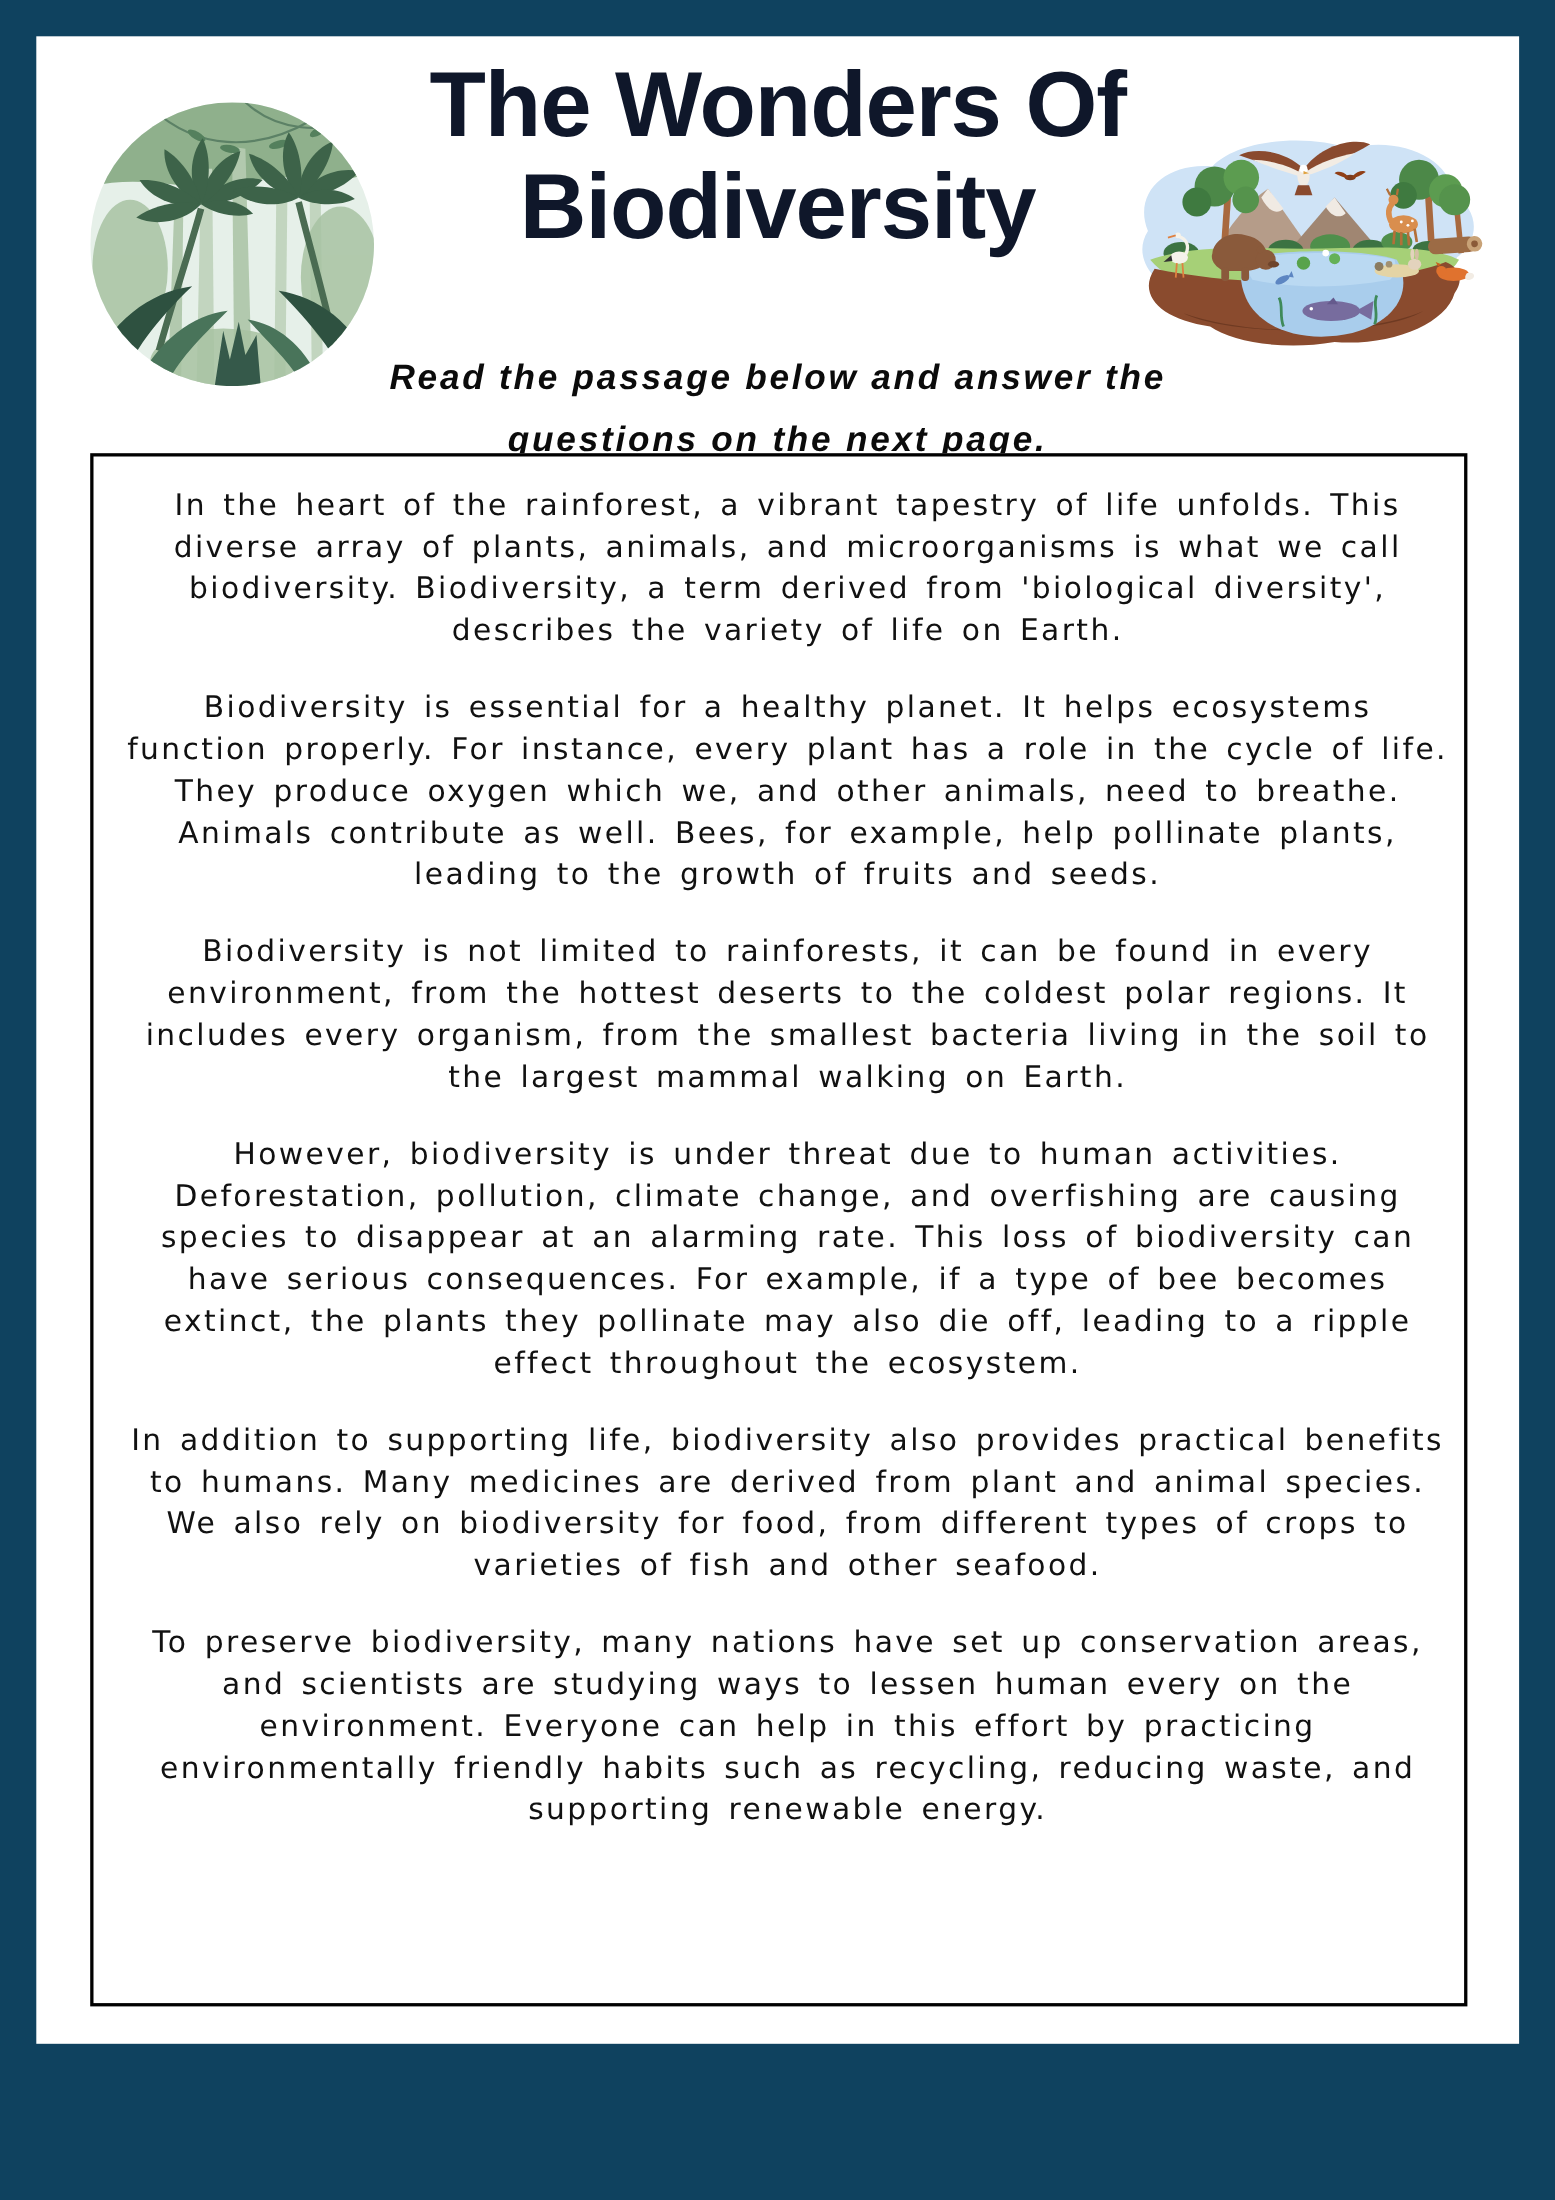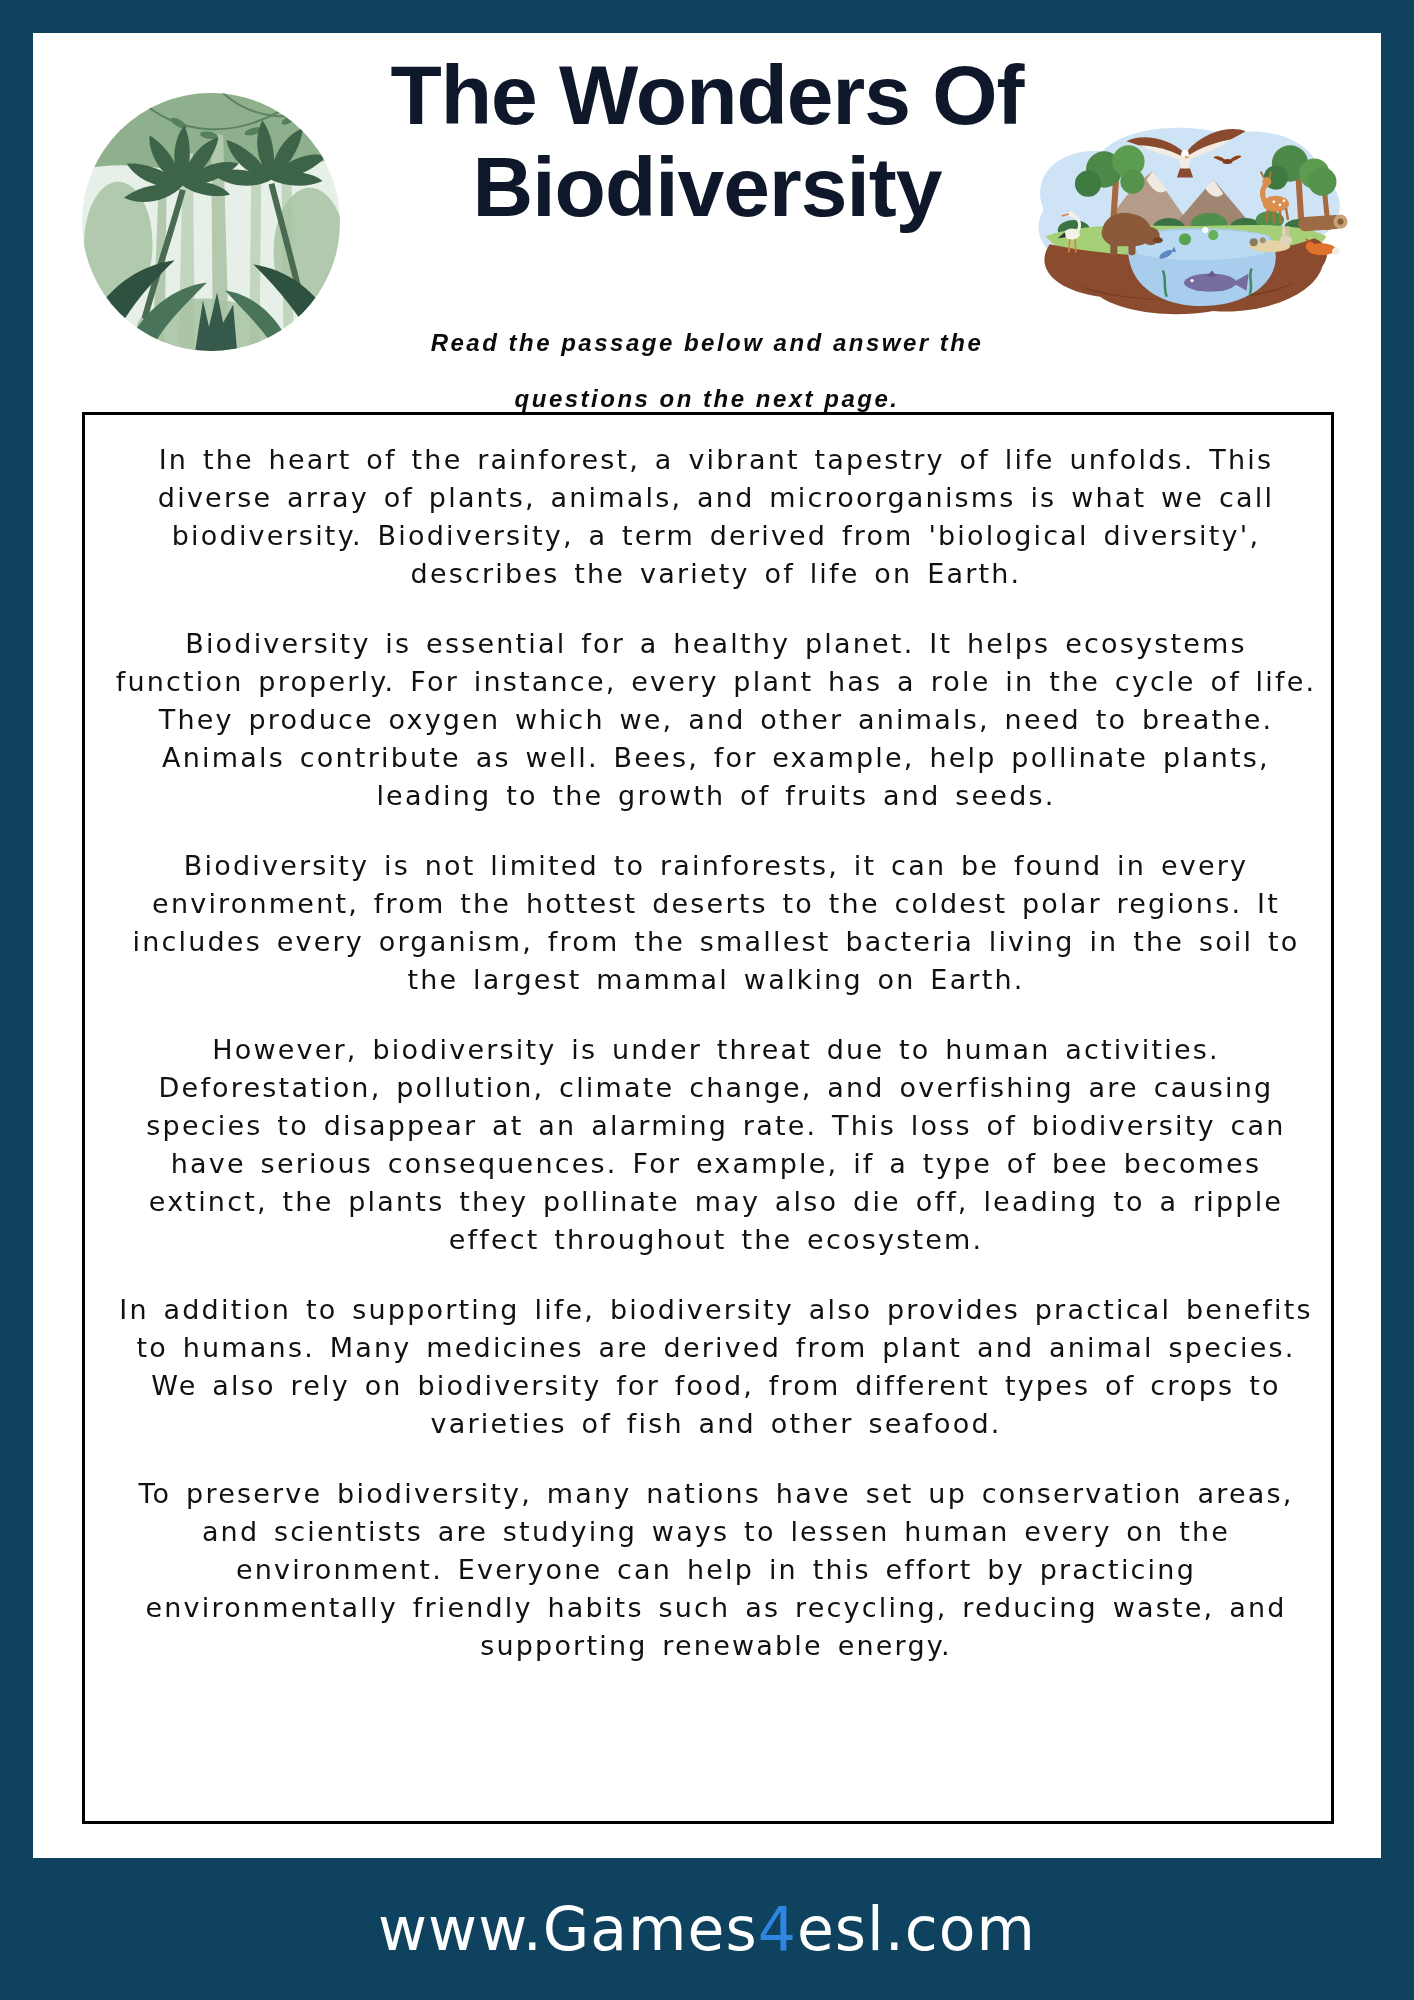--- a/index.html
+++ b/index.html
@@ -22,21 +22,21 @@
   }
   .title{
     position:absolute;left:0;top:16px;width:100%;
     text-align:center;font-weight:bold;color:#0f172a;
     font-size:84px;line-height:92px;letter-spacing:-1px;
     font-family:"Liberation Sans",sans-serif;
   }
   .instructions{
     position:absolute;left:0;top:282px;width:100%;
     text-align:center;font-style:italic;font-weight:bold;color:#0b0b0b;
-    font-size:24px;line-height:56px;letter-spacing:2.5px;
+    font-size:32px;line-height:56px;letter-spacing:2.5px;
   }
   .illustration-left{position:absolute;left:49px;top:60px;width:258px;height:258px;}
   .illustration-right{position:absolute;left:982px;top:84px;width:340px;height:202px;}
   .passage-box{
     position:absolute;left:49px;top:379px;width:1252px;height:1412px;
     box-sizing:border-box;border:3px solid #000;
     padding:26px 14px 10px 30px;overflow:hidden;
     background:var(--page-white);
   }
   .passage-box p{
@@ -259,18 +259,13 @@
     <div class="passage-box">
       <p>In the heart of the rainforest, a vibrant tapestry of life unfolds. This diverse array of plants, animals, and microorganisms is what we call biodiversity. Biodiversity, a term derived from 'biological diversity', describes the variety of life on Earth.</p>
       <p>Biodiversity is essential for a healthy planet. It helps ecosystems function properly. For instance, every plant has a role in the cycle of life. They produce oxygen which we, and other animals, need to breathe. Animals contribute as well. Bees, for example, help pollinate plants, leading to the growth of fruits and seeds.</p>
       <p>Biodiversity is not limited to rainforests, it can be found in every environment, from the hottest deserts to the coldest polar regions. It includes every organism, from the smallest bacteria living in the soil to the largest mammal walking on Earth.</p>
       <p>However, biodiversity is under threat due to human activities. Deforestation, pollution, climate change, and overfishing are causing species to disappear at an alarming rate. This loss of biodiversity can have serious consequences. For example, if a type of bee becomes extinct, the plants they pollinate may also die off, leading to a ripple effect throughout the ecosystem.</p>
       <p>In addition to supporting life, biodiversity also provides practical benefits to humans. Many medicines are derived from plant and animal species. We also rely on biodiversity for food, from different types of crops to varieties of fish and other seafood.</p>
       <p>To preserve biodiversity, many nations have set up conservation areas, and scientists are studying ways to lessen human every on the environment. Everyone can help in this effort by practicing environmentally friendly habits such as recycling, reducing waste, and supporting renewable energy.</p>
     </div>
   </div>
 
-  <div class="footer-bar">
-    <div class="footer-url">
-      <span>www.Games</span><span class="accent">4</span><span>esl.com</span>
-    </div>
-  </div>
 </div>
 
 </body></html>

